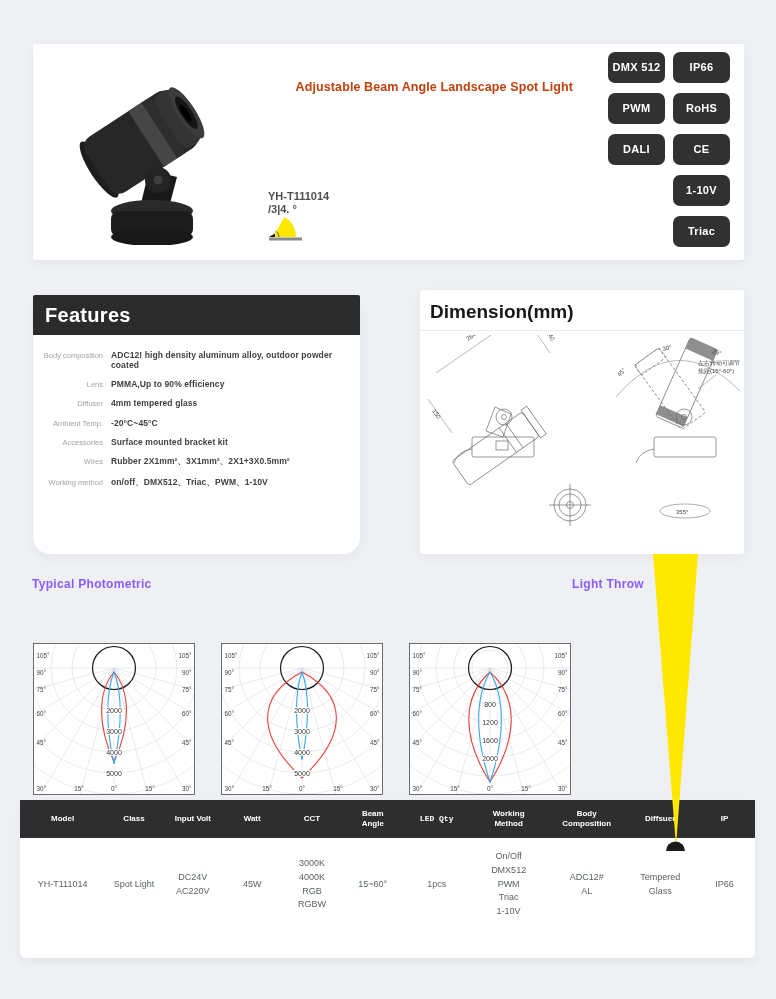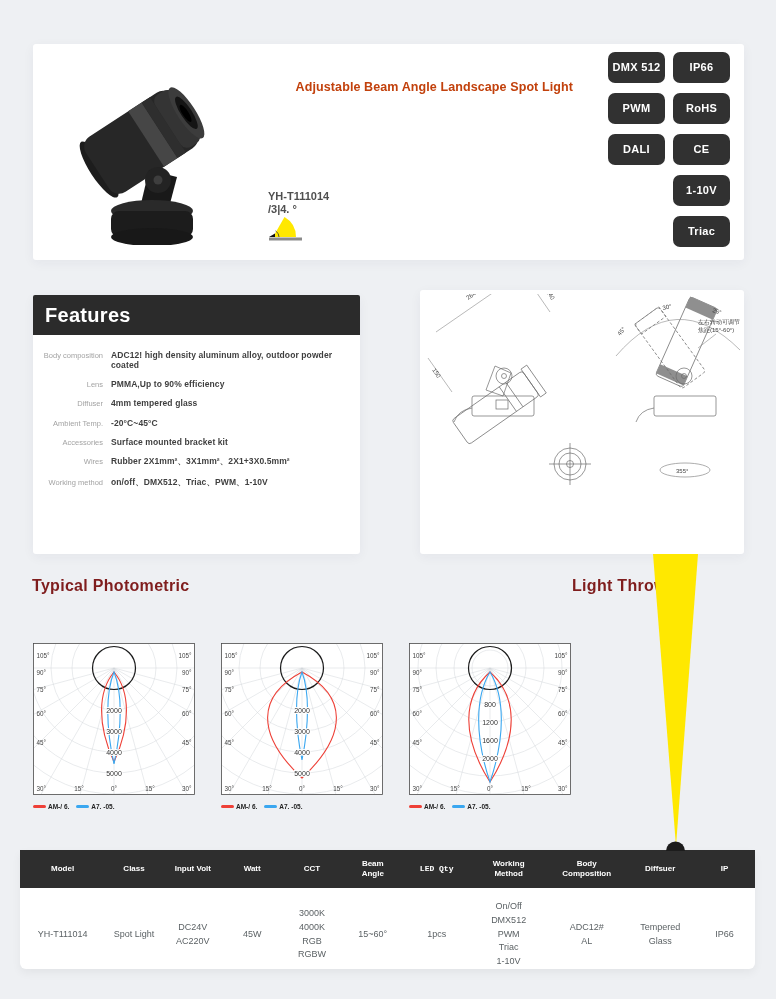--- a/index.html
+++ b/index.html
@@ -15,48 +15,48 @@
   .model-block{position:absolute;left:235px;top:146px;font-size:11px;font-weight:600;
         color:#4f4f4f;line-height:1.2;}
   .fan-icon{position:absolute;left:233px;top:172px;}
   .badge-col{position:absolute;top:8px;display:flex;flex-direction:column;gap:10px;}
   .badge-col.c1{left:575px;}
   .badge-col.c2{left:640px;}
   .badge{width:57px;height:31px;background:#313131;color:#fff;border-radius:7px;
         display:flex;align-items:center;justify-content:center;text-align:center;
         font-size:11px;font-weight:700;line-height:1.05;letter-spacing:.3px;}
   
-  .features-card{left:33px;top:295px;width:327px;height:259px;}
+  .features-card{left:33px;top:295px;width:327px;height:259px;border-radius:17px;}
   .features-head{height:40px;background:#2b2b2b;border-radius:2px 2px 0 0;
         display:flex;align-items:center;padding-left:12px;}
   .features-head span{color:#fff;font-size:20px;font-weight:700;letter-spacing:.3px;}
   .feat-rows{padding:15px 8px 0 0;}
   .feat-row{display:flex;align-items:baseline;margin-bottom:9.2px;}
   .feat-label{width:70px;flex:0 0 70px;text-align:right;padding-right:8px;
         font-size:7.5px;color:#a3a3a3;}
   .feat-value{font-size:8.5px;font-weight:700;color:#3f3f3f;letter-spacing:.1px;}
   
   .dimension-card{left:420px;top:290px;width:324px;height:264px;}
   .dim-title{padding:11px 0 7px 10px;font-size:19px;font-weight:700;color:#191919;
         border-bottom:1px solid #ededed;}
   .dim-svg{display:block;margin-top:4px;}
   .dim-svg text{font-size:6px;fill:#444;stroke:none;}
   .dim-svg .cjk{font-size:6px;}
   
-  .sec-label{position:absolute;font-size:16px;font-weight:700;color:#7f1d1d;letter-spacing:.3px;}
+  .sec-label{position:absolute;font-size:12px;font-weight:700;color:#8b5cf6;letter-spacing:.3px;}
   .sec-photometric{left:32px;top:577px;}
   .sec-lightthrow{left:572px;top:577px;}
   
   .chart-block{position:absolute;top:643px;width:162px;}
   .chart-legend{display:flex;align-items:center;gap:7px;margin-top:4px;
         font-size:6.5px;font-weight:600;color:#222;}
   .chart-legend .sw{display:inline-block;width:13px;height:3.5px;border-radius:2px;margin-right:2px;}
   .legend-item{display:flex;align-items:center;}
   
-  .spec-table{position:absolute;left:20px;top:850px;width:735px;height:119px;
+  .spec-table{position:absolute;left:20px;top:800px;width:735px;height:158px;
         background:#fff;border-radius:0 0 6px 6px;box-shadow:0 4px 10px rgba(0,0,0,.05);}
   .spec-head{display:flex;height:38px;background:#2e2e2e;align-items:center;}
   .spec-head .th{color:#fff;font-size:8px;font-weight:700;text-align:center;
         white-space:pre-line;line-height:1.25;}
   .spec-row{display:flex;min-height:93px;align-items:center;}
   .spec-row .td{font-size:9px;color:#5c6265;text-align:center;white-space:pre-line;
         line-height:1.55;}
   .overlay{position:absolute;left:0;top:0;pointer-events:none;}
 </style>
 </head>
@@ -142,20 +142,21 @@
           <div class="feat-value">Rubber 2X1mm²、3X1mm²、2X1+3X0.5mm²</div>
         </div>
         <div class="feat-row">
           <div class="feat-label">Working method</div>
           <div class="feat-value">on/off、DMX512、Triac、PWM、1-10V</div>
         </div>
       </div>
   </div>
 
   <div class="card dimension-card">
+    <div class="dim-title">Dimension(mm)</div>
     <svg class="dim-svg" width="324" height="200" viewBox="0 0 324 200">
       <g stroke="#6b6b6b" stroke-width="0.7" fill="none">
 
         <g transform="translate(78,112) rotate(-35)">
           <rect x="-46" y="-15" width="86" height="30" rx="3"></rect>
           <line x1="12" y1="-15" x2="12" y2="15"></line>
           <line x1="20" y1="-15" x2="20" y2="15"></line>
           <rect x="40" y="-17" width="7" height="34"></rect>
         </g>
         <path d="M66,96 l9,-24 l16,7 l-8,23 z"></path>

